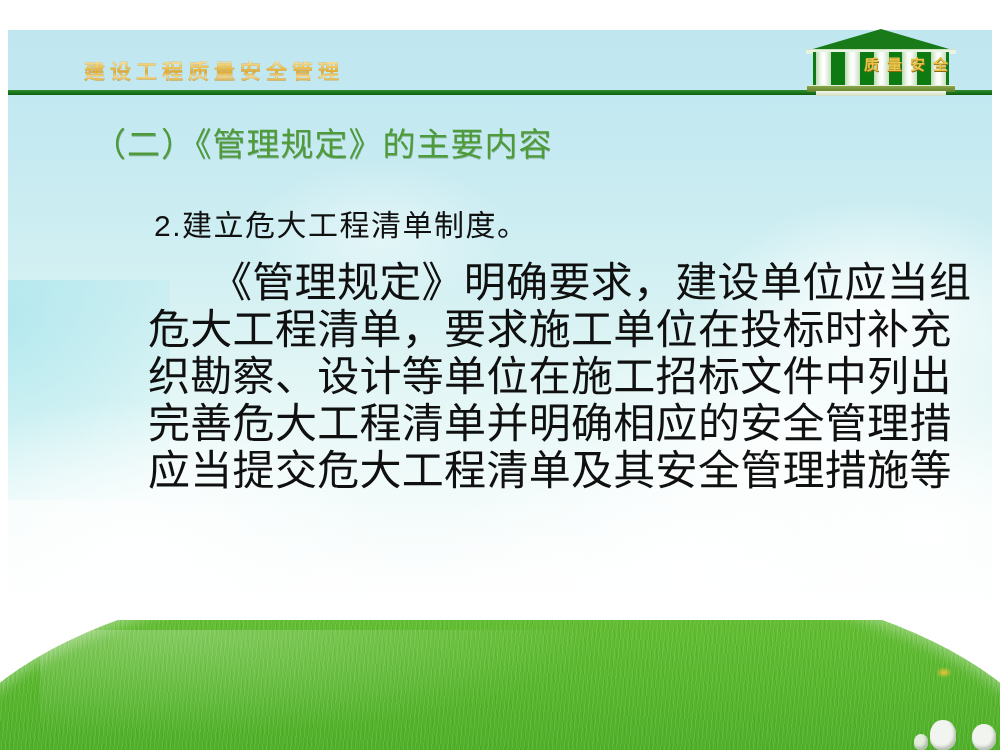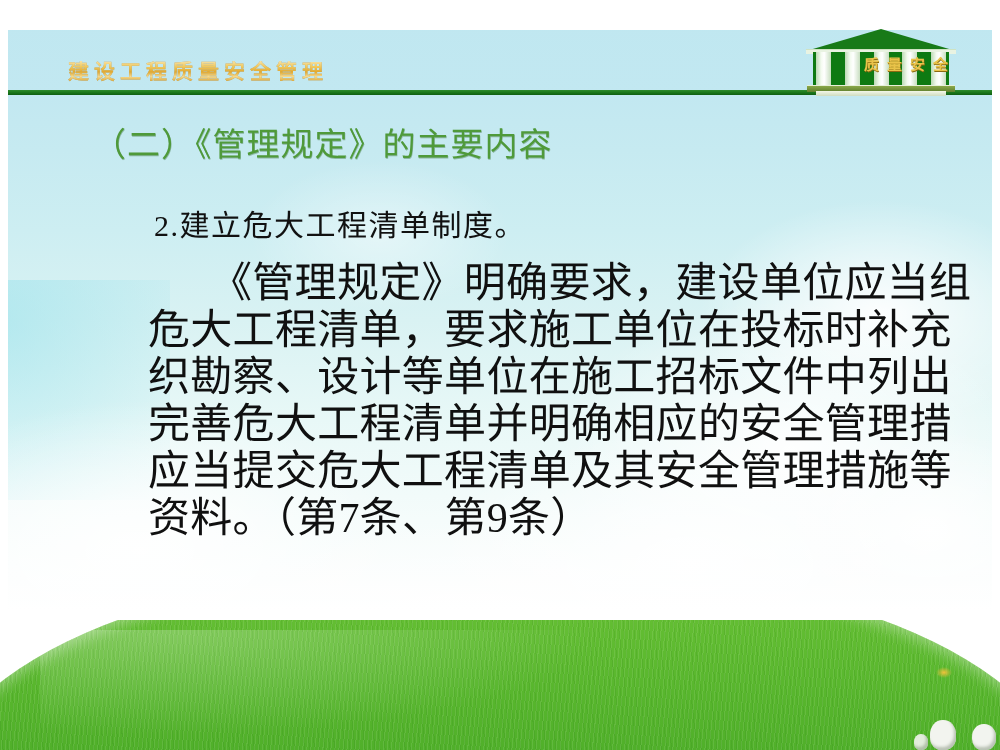--- a/index.html
+++ b/index.html
@@ -64,21 +64,21 @@
     position: absolute;
     left: 0; top: 0; width: 1000px; height: 30px;
     background: #ffffff;
   }
   .side-white-l { position:absolute; left:0; top:0; width:8px; height:750px; background:#ffffff; }
   .side-white-r { position:absolute; right:0; top:0; width:8px; height:750px; background:#ffffff; }
 
   
   .header-title {
     position: absolute;
-    left: 68px;
+    left: 84px;
     top: 61px;
     font-family: "Liberation Sans", "DejaVu Sans", sans-serif;
     font-size: 21px;
     font-weight: bold;
     letter-spacing: 5px;
     line-height: 1;
     white-space: nowrap;
     background: linear-gradient(to bottom,
         #f6e2a8 0%, #f0c95f 26%, #e0a831 52%, #f3d98f 74%, #d9a02c 100%);
     -webkit-background-clip: text;
@@ -179,21 +179,21 @@
   }
 
   
   .body-block {
     position: absolute;
     left: 148px;
     top: 206px;
     width: 790px;
   }
   .body-lead {
-    font-family: Liberation Serif, serif;
+    font-family: Liberation Sans, sans-serif;
     font-size: 30px;
     line-height: 1.32;
     color: #111111;
     letter-spacing: 1.5px;
     margin: 0 0 14px 6px;
     white-space: nowrap;
   }
   .body-para {
     font-family: "Liberation Serif", "DejaVu Serif", serif;
     font-size: 42px;
@@ -301,21 +301,20 @@
   <div class="heading">（二）《管理规定》的主要内容</div>
 
   <div class="body-block">
     <p class="body-lead">2.建立危大工程清单制度。</p>
     <div class="body-para">
       <span class="pline first">《管理规定》明确要求，建设单位应当组</span>
       <span class="pline">危大工程清单，要求施工单位在投标时补充</span>
       <span class="pline">织勘察、设计等单位在施工招标文件中列出</span>
       <span class="pline">完善危大工程清单并明确相应的安全管理措</span>
       <span class="pline">应当提交危大工程清单及其安全管理措施等</span>
-      <span class="pline">资料。（第7条、第9条）</span>
     </div>
   </div>
 
   <div class="grass-wrap">
     <div class="grass"></div>
     <div class="grass-tex"></div>
     <div class="grass-ridge"></div>
     <div class="flower"></div>
     <div class="sheep s3"></div>
     <div class="sheep s1"></div>

